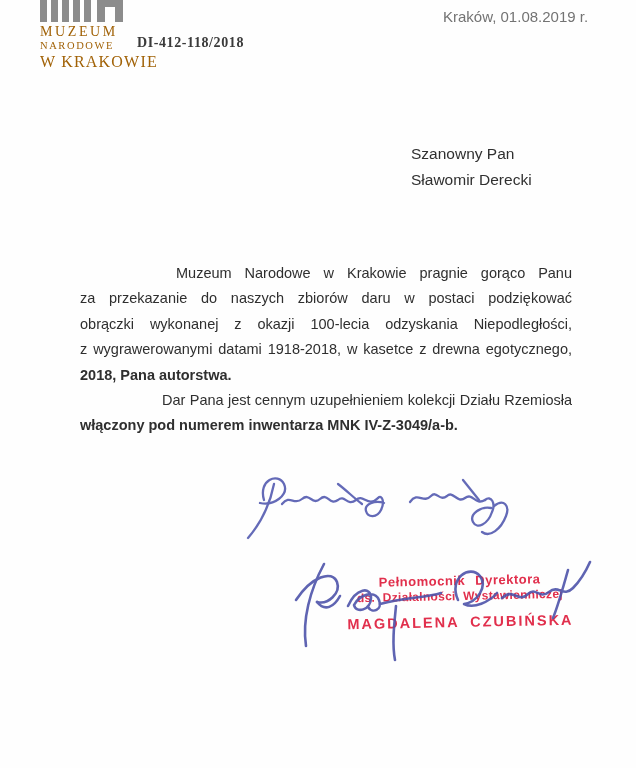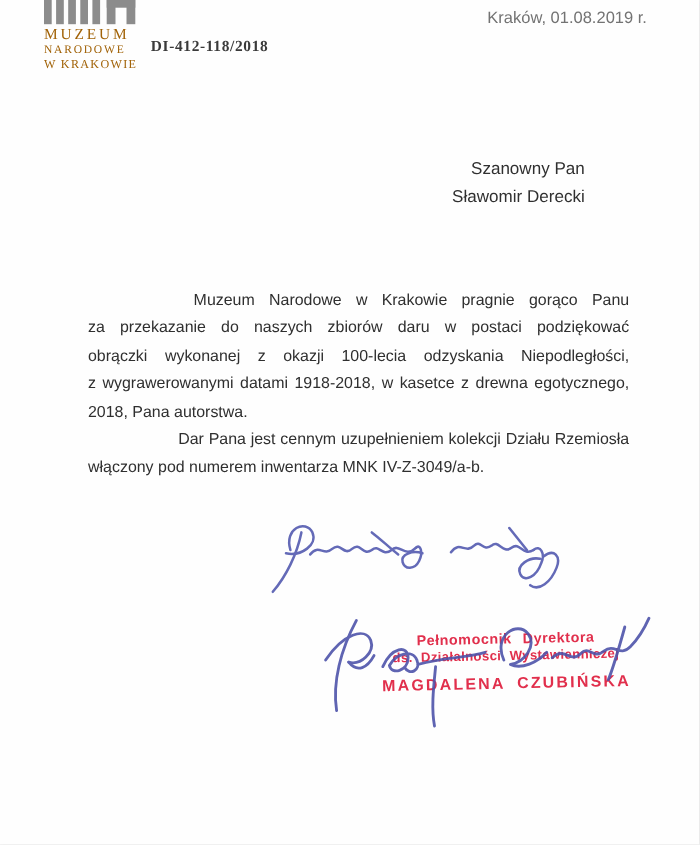--- a/index.html
+++ b/index.html
@@ -11,34 +11,34 @@
   
   .logo{position:absolute;left:40px;top:0;}
   .logo-bars{display:flex;align-items:flex-start;height:22px;}
   .logo-bars .bar{width:7px;height:22px;background:#8c8c8c;margin-right:4px;}
   .logo-bars .h-glyph{width:26px;height:22px;box-sizing:border-box;
     border-left:8px solid #8c8c8c;border-top:7px solid #8c8c8c;border-right:8px solid #8c8c8c;
     margin-left:2px;}
   .logo-text{font-family:"Liberation Serif",serif;color:#a16207;line-height:1;}
   .logo-line1{font-size:14px;letter-spacing:2.6px;margin-top:3px;}
   .logo-line2{font-size:10.5px;letter-spacing:1.6px;margin-top:2px;}
-  .logo-line3{font-size:11px;letter-spacing:1.2px;margin-top:2px;}
+  .logo-line3{font-size:16px;letter-spacing:1.2px;margin-top:2px;}
   
   .refnum{position:absolute;left:137px;top:35px;font-size:14px;font-weight:bold;
     letter-spacing:.6px;color:#3a3a3a;font-family:Liberation Serif, serif;}
   .dateline{position:absolute;left:443px;top:8px;font-size:15px;color:#737373;}
   
   .recipient{position:absolute;left:411px;top:145px;font-size:15.5px;color:#303030;}
-  .recipient div{margin-bottom:8px;text-align:right;}
+  .recipient div{margin-bottom:8px;}
   
   .body-text{position:absolute;left:80px;top:261px;width:492px;font-size:14.5px;
     color:#2f2f2f;}
   .line{height:25.4px;line-height:25.4px;text-align:justify;text-align-last:justify;
     overflow:hidden;}
-  .line.last{text-align:left;text-align-last:left;white-space:nowrap;}
+  .line.last{text-align:left;text-align-last:left;white-space:nowrap;font-weight:bold;}
   .line.indent1{padding-left:96px;width:396px;}
   .line.indent2{padding-left:82px;width:410px;}
   
   .handnote{position:absolute;left:232px;top:466px;}
   .stamp{position:absolute;left:310px;top:573px;width:300px;text-align:center;
     color:#e12f4c;transform:rotate(-1.2deg);font-weight:bold;}
   .stamp-l1{font-size:13px;letter-spacing:.5px;word-spacing:6px;}
   .stamp-l2{font-size:12px;letter-spacing:.3px;word-spacing:4px;margin-top:1px;}
   .stamp-name{font-size:14.5px;letter-spacing:2px;word-spacing:5px;margin-top:11px;}
   .signature{position:absolute;left:278px;top:548px;}

